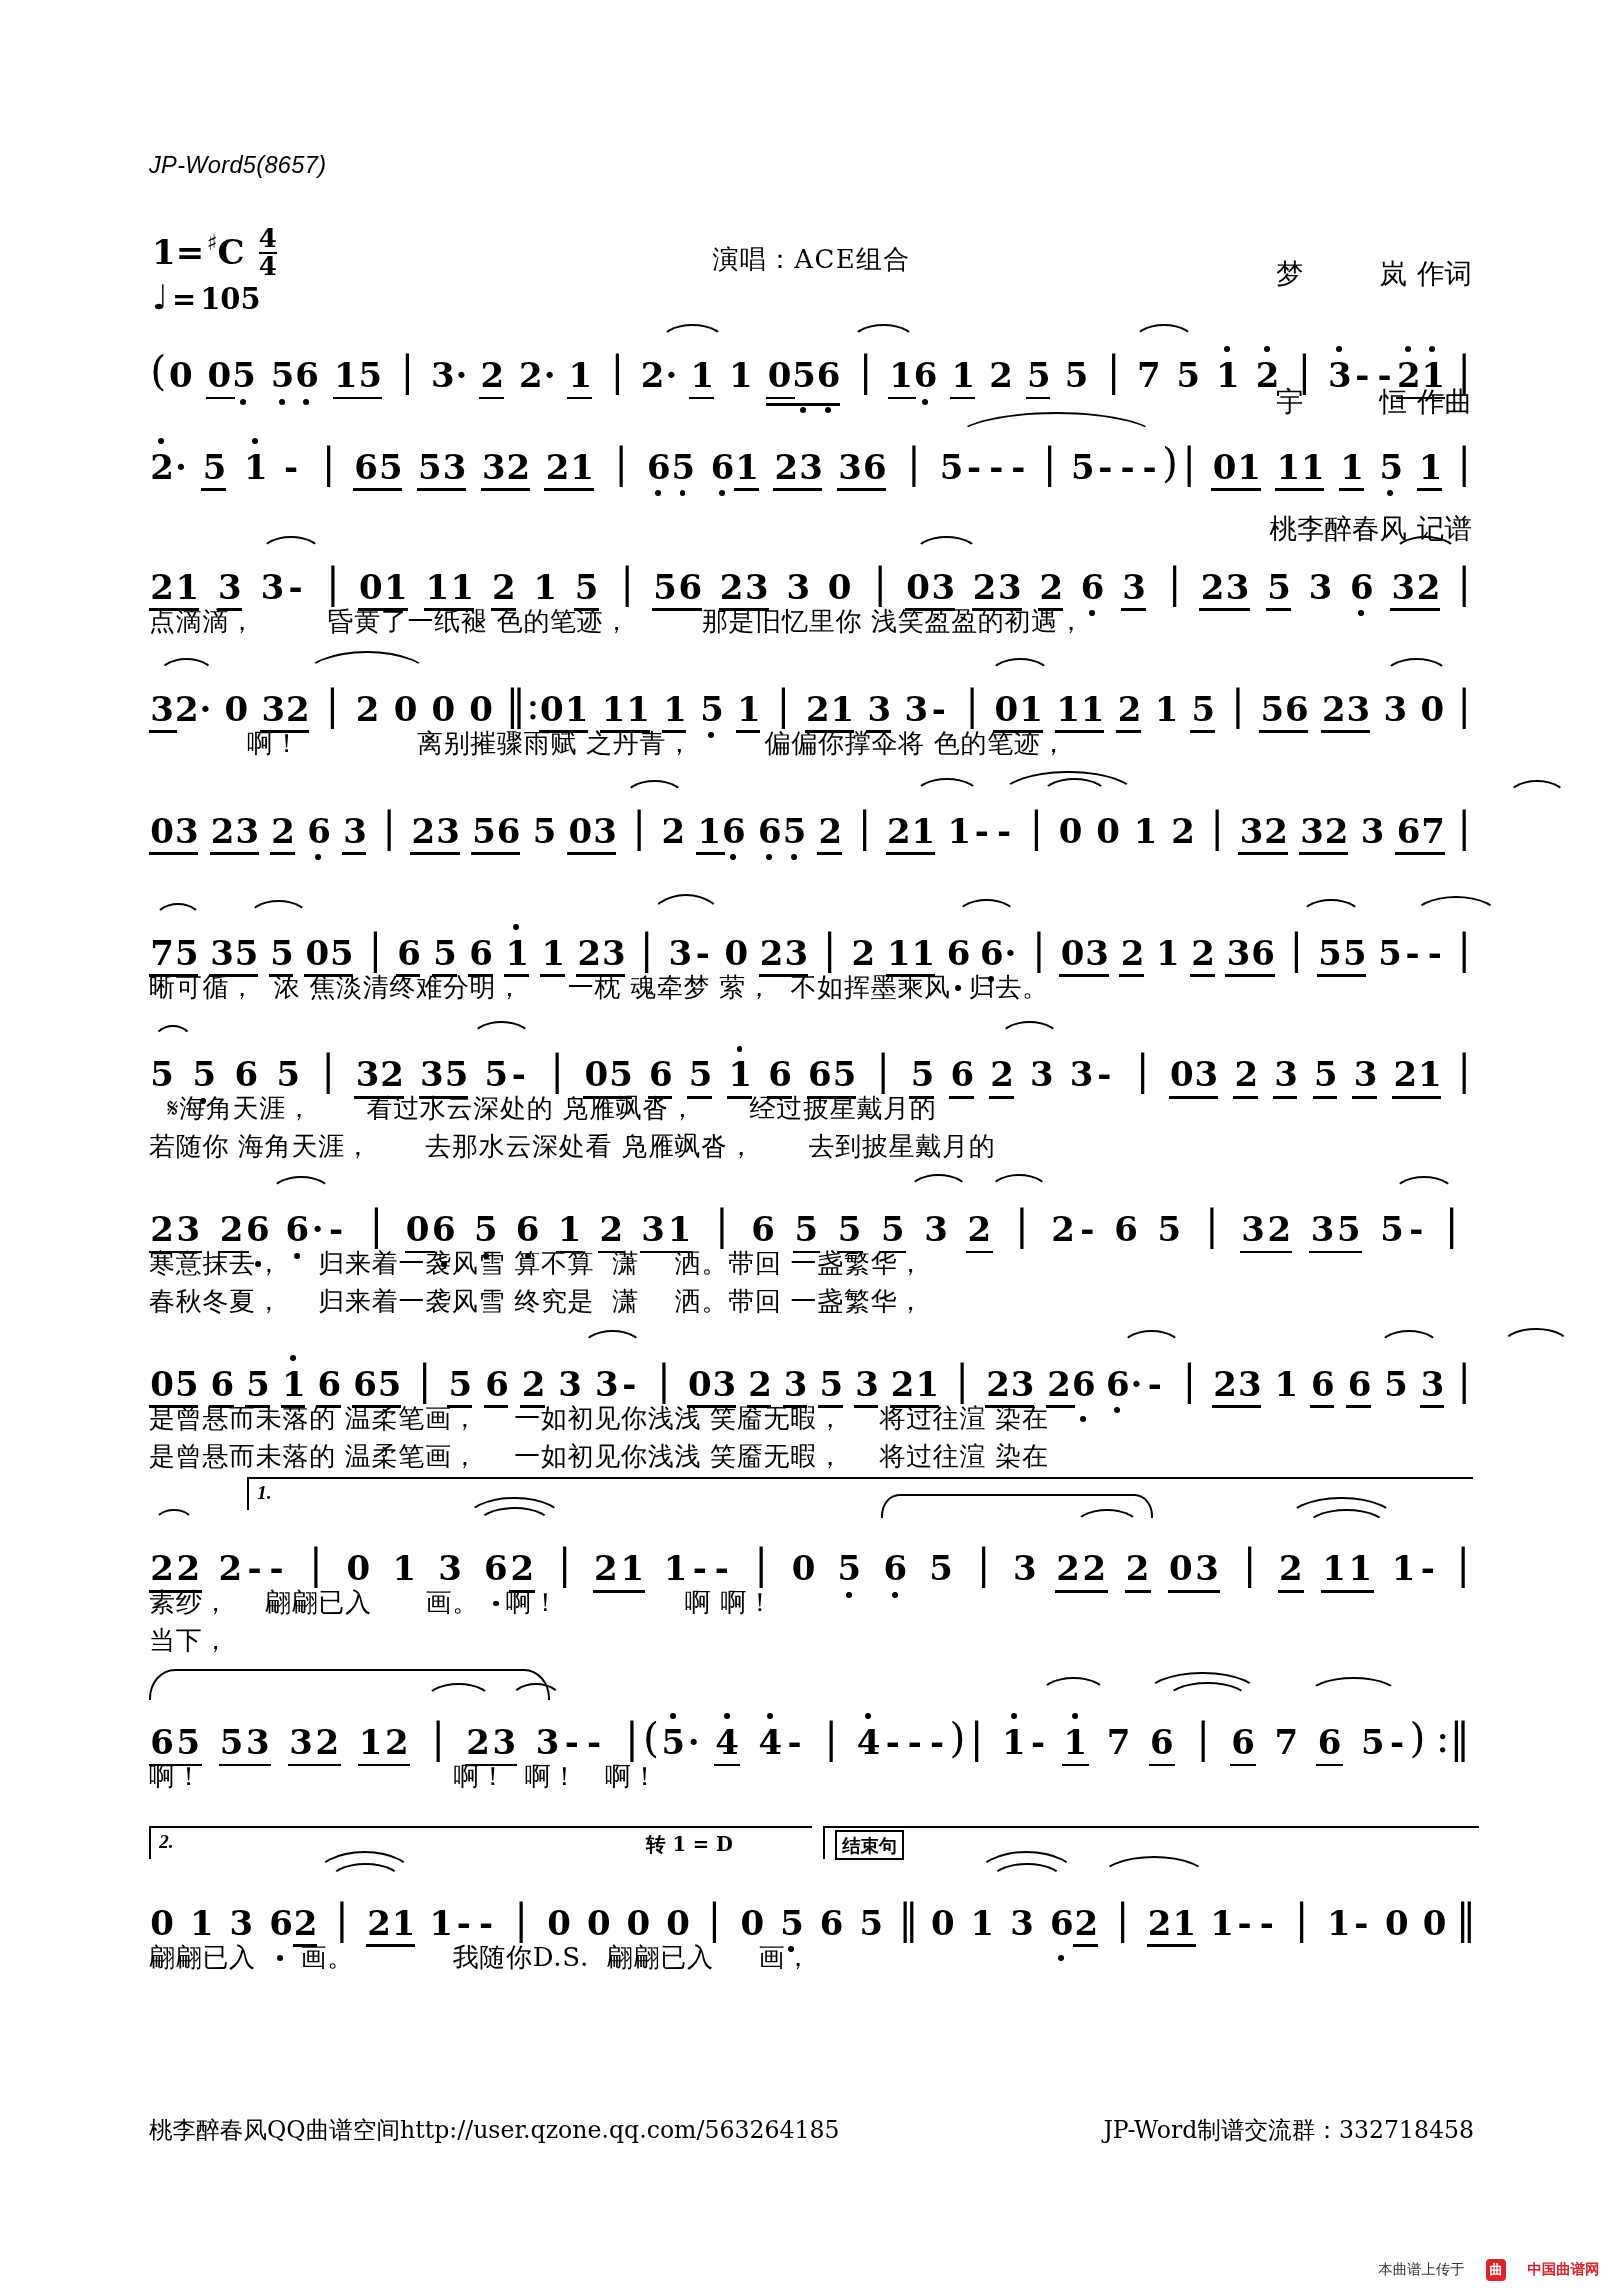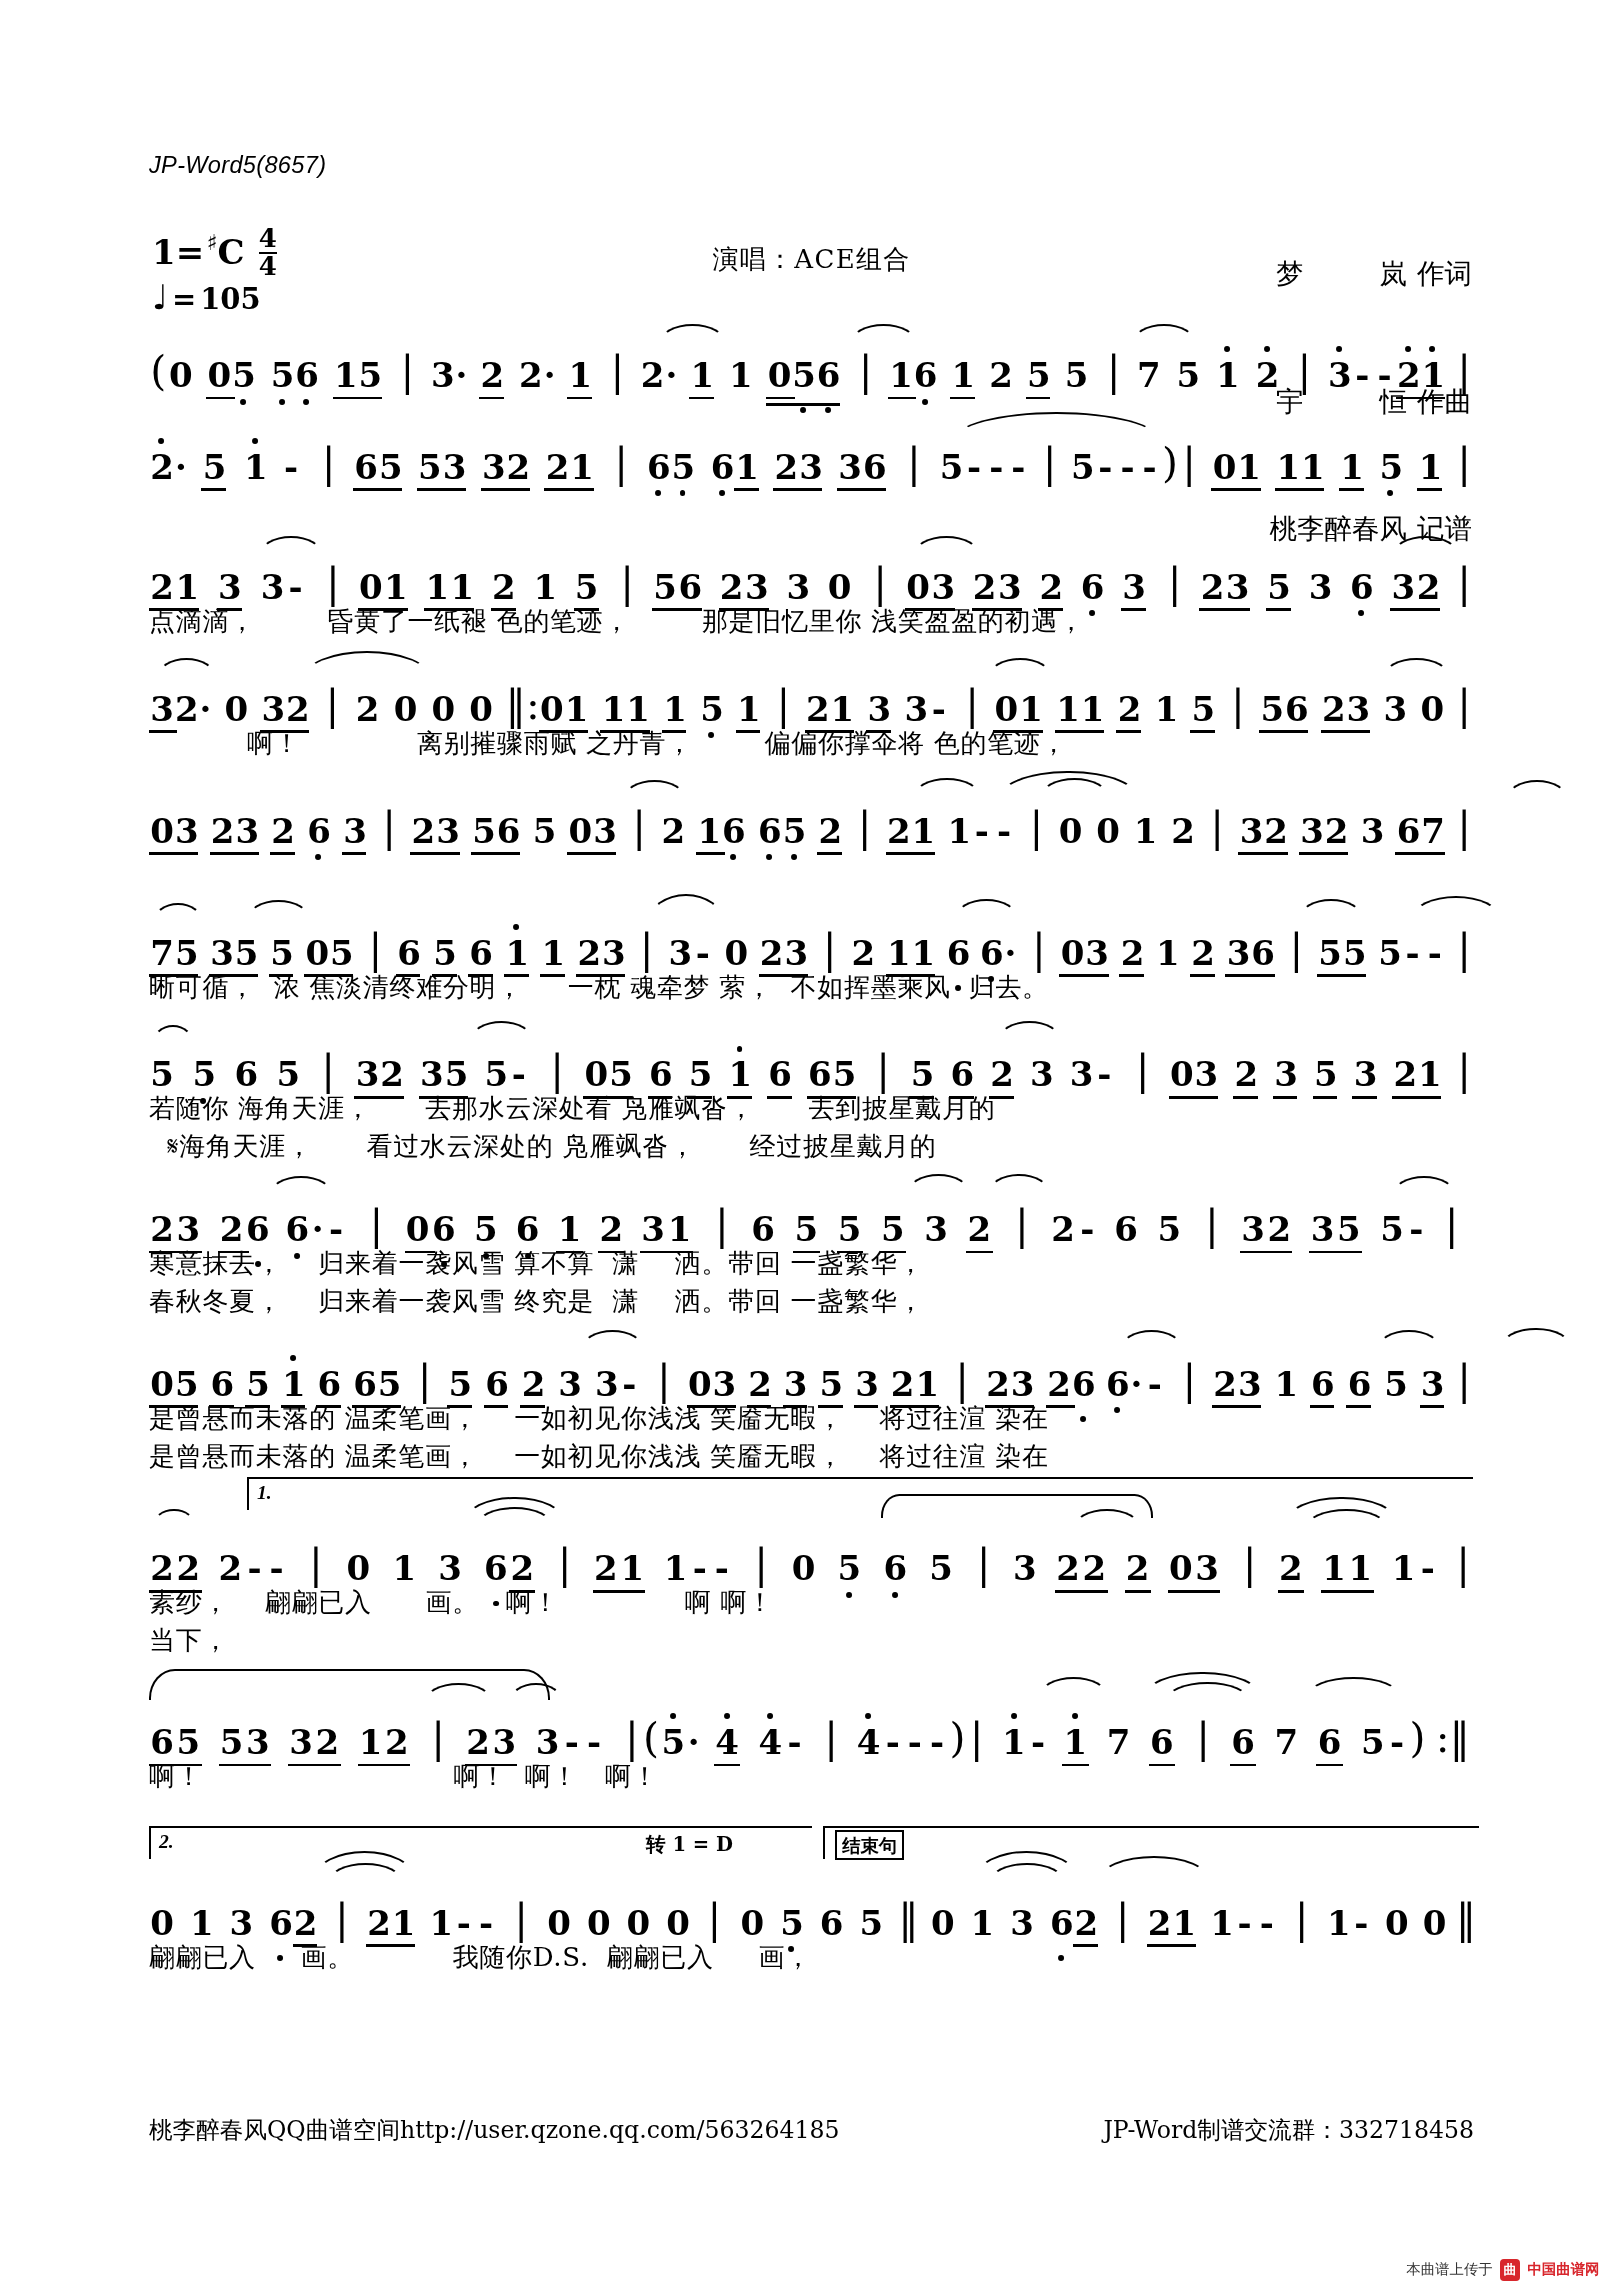--- a/index.html
+++ b/index.html
@@ -270,21 +270,21 @@
     justify-content: space-between;
     font-family: "DejaVu Serif", serif;
     font-size: 23.6px;
   }
   .watermark {
     position: absolute;
     right: 23.6px;
     bottom: 14.4px;
     display: flex;
     align-items: center;
-    gap: 7px;
+    gap: 21px;
     font-family: "DejaVu Serif", serif;
     font-size: 14.4px;
     color: #333;
   }
   .wm-badge {
     display: inline-block;
     background: #d8262c;
     color: #fff;
     border-radius: 3.9px;
     padding: 2px 3.9px;
@@ -863,22 +863,22 @@
         <span class="tk space" style="width:14.4px"></span>
         <span class="tk num b1">5</span>
         <span class="tk space" style="width:14.4px"></span>
         <span class="tk num b1">3</span>
         <span class="tk space" style="width:14.4px"></span>
         <span class="tk num b1 bj">2</span>
           <span class="tk num b1">1</span>
         <span class="tk space" style="width:11.8px"></span>
           <span class="tk bar">|</span>
       </div>
+      <div class="lyr" style="padding-left:18.3px;">𝄋海角天涯，      看过水云深处的 凫雁飒沓，      经过披星戴月的</div>
       <div class="lyr">若随你 海角天涯，      去那水云深处看 凫雁飒沓，      去到披星戴月的</div>
-      <div class="lyr" style="padding-left:18.3px;">𝄋海角天涯，      看过水云深处的 凫雁飒沓，      经过披星戴月的</div>
     </div>
 
     <div class="system" style="height:139px; margin-top:10.5px;">
       <div class="slur" style="left:120px; top:-5.2px; width:60px;"></div>
       <div class="slur" style="left:758px; top:-6.5px; width:59px;"></div>
       <div class="slur" style="left:839px; top:-6.5px; width:58px;"></div>
       <div class="slur" style="left:1243px; top:-5.2px; width:60px;"></div>
       <div class="sysrow">
         <span class="tk num b1 bj">2</span>
           <span class="tk num b1">3</span>

